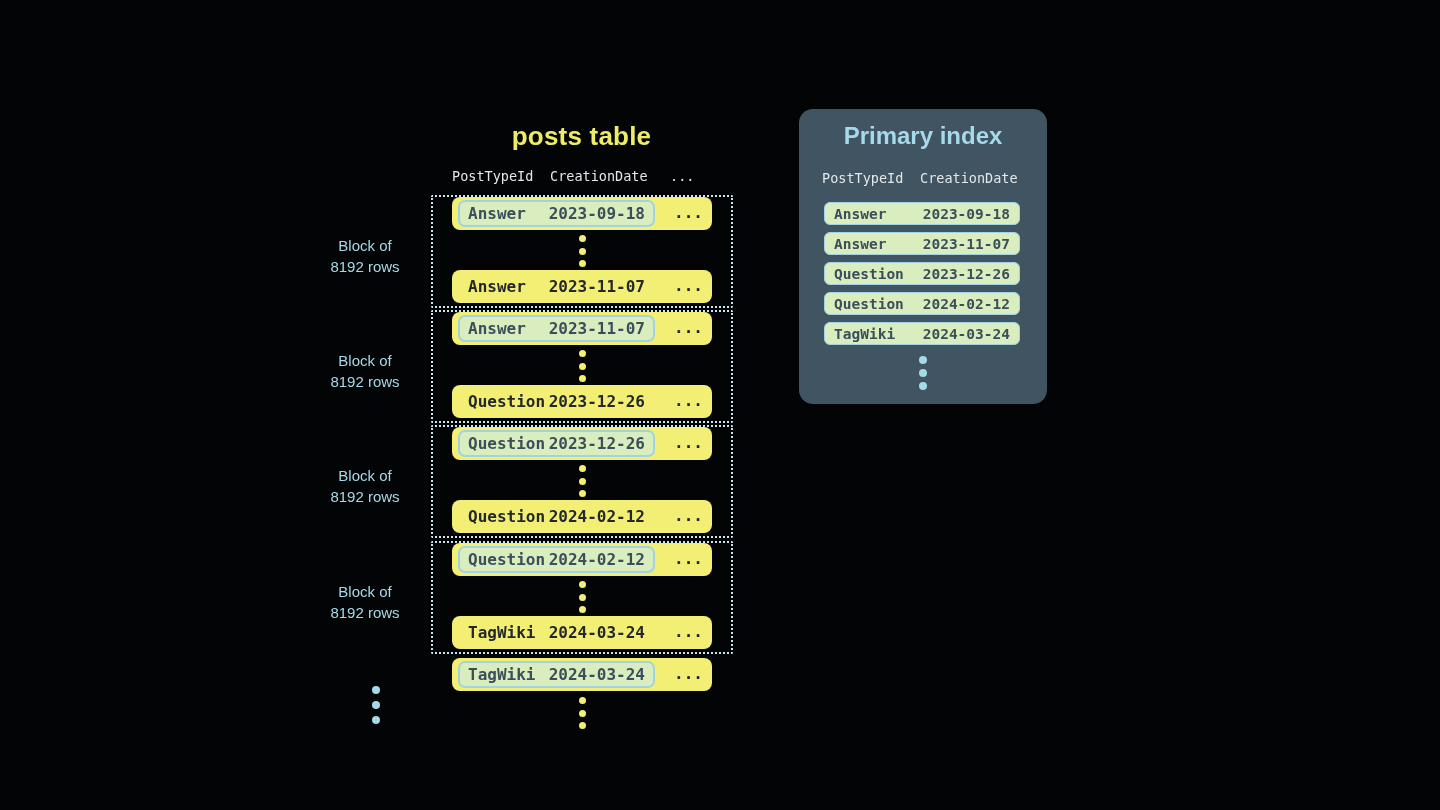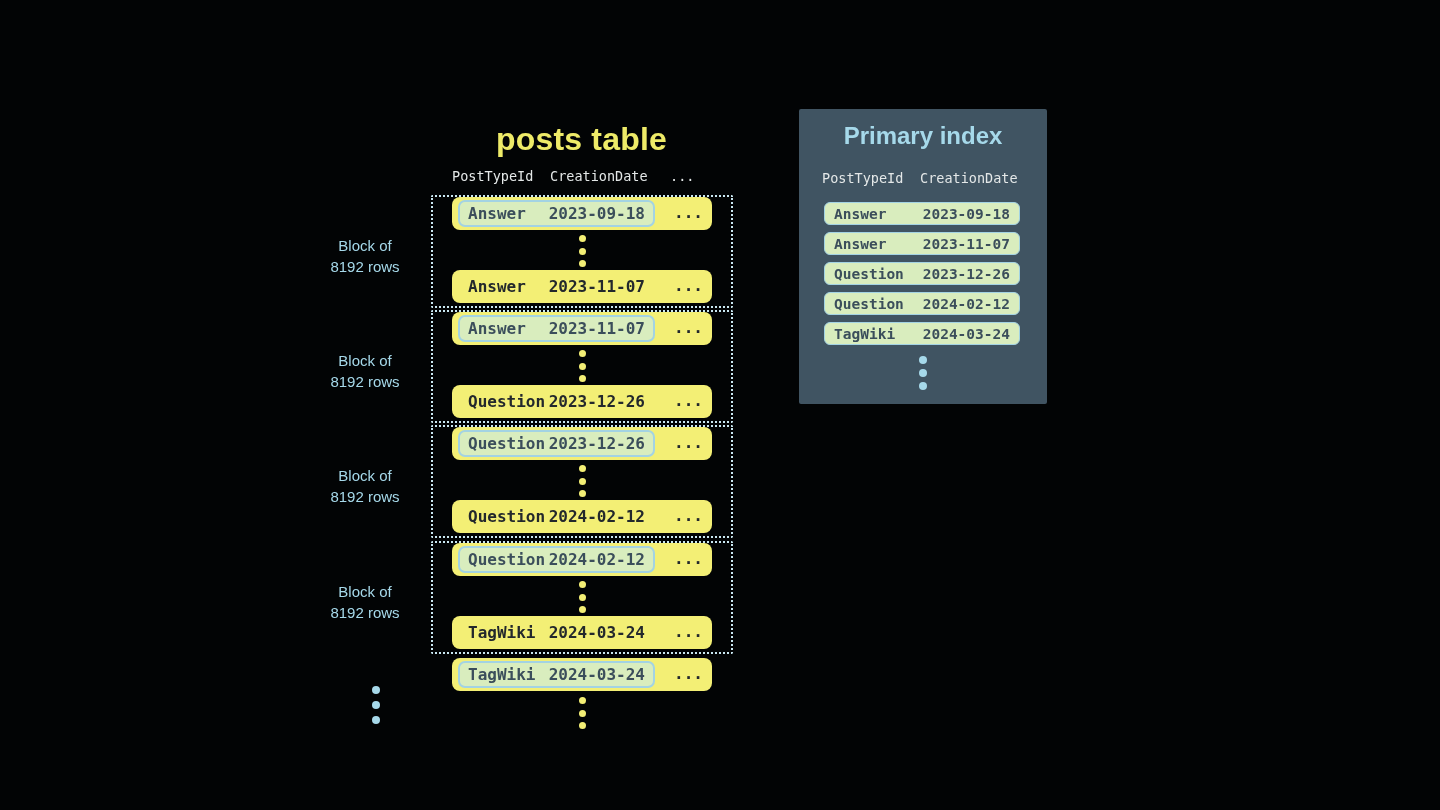--- a/index.html
+++ b/index.html
@@ -19,21 +19,21 @@
   html,body { background:#000; }
   .stage {
     position:relative; width:1440px; height:810px; overflow:hidden;
     background:var(--background);
     font-family:"Liberation Sans", sans-serif;
   }
 
   
   .pt-title {
     position:absolute; left:430px; top:121px; width:303px;
-    text-align:center; font-size:32px; font-weight:600;
+    text-align:center; font-size:26px; font-weight:600;
     color:var(--title-yellow); letter-spacing:0.2px;
   }
   .pt-h {
     position:absolute; top:168px;
     font-family:"DejaVu Sans Mono", monospace;
     font-size:13.5px; font-weight:500; color:var(--header-text);
   }
   .block {
     position:absolute; left:431px; width:302px; height:113px;
     border:2px dotted var(--dotted-border); border-radius:2px;
@@ -69,21 +69,21 @@
   .ydots { left:0; right:0; top:38px; gap:5.5px; }
   .ydots i { width:7px; height:7px; background:var(--row-yellow); }
   .bottom-ydots { left:452px; width:260px; top:697px; gap:5.5px; }
   .bottom-ydots i { width:7px; height:7px; background:var(--row-yellow); }
   .left-bdots { left:336px; width:80px; top:686px; gap:7px; }
   .left-bdots i { width:8px; height:8px; background:var(--accent-blue); }
 
   
   .panel {
     position:absolute; left:799px; top:109px; width:248px; height:295px;
-    background:var(--panel-bg); border-radius:2px;
+    background:var(--panel-bg); border-radius:14px;
   }
   .panel-title {
     position:absolute; top:13px; left:0; width:100%; text-align:center;
     font-size:24px; font-weight:600; color:var(--accent-blue);
   }
   .px-h {
     position:absolute; top:61px;
     font-family:"DejaVu Sans Mono", monospace;
     font-size:13.5px; font-weight:500; color:var(--header-text);
   }

